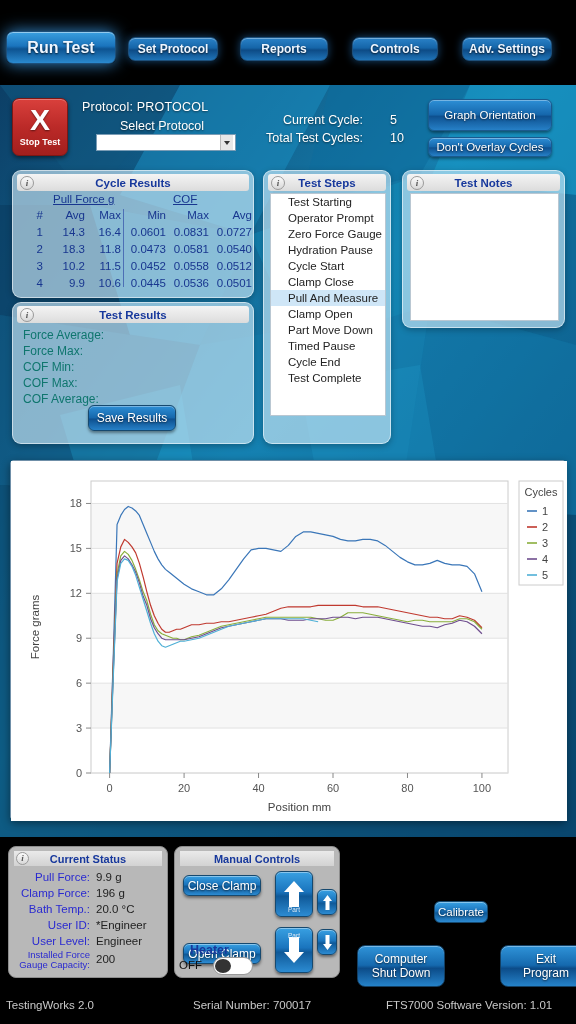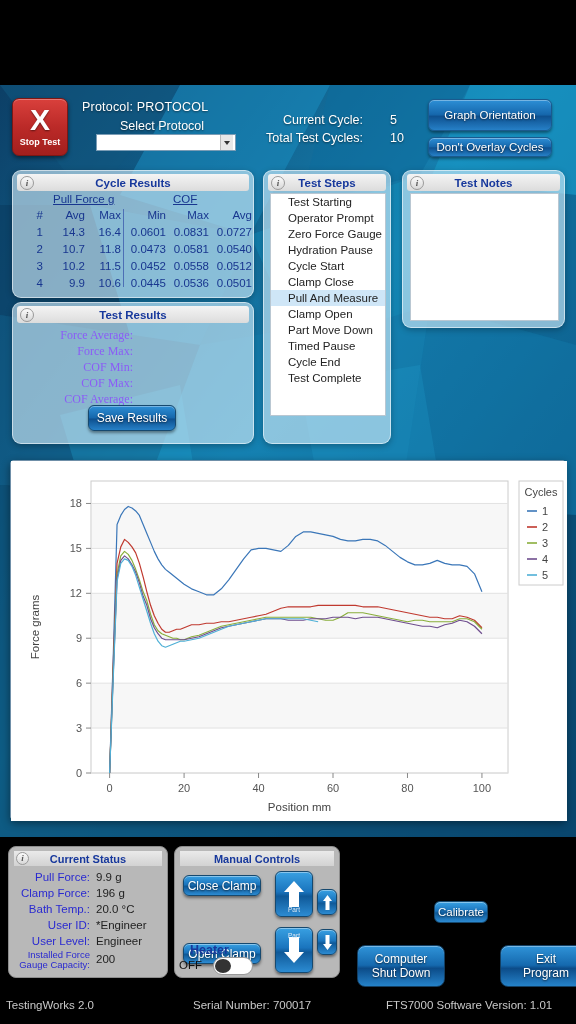--- a/index.html
+++ b/index.html
@@ -142,21 +142,21 @@
   .cr-c { position:absolute; text-align:right; }
   .c0 { left:16px; width:14px; }
   .c1 { left:38px; width:34px; }
   .c2 { left:76px; width:32px; }
   .c3 { left:113px; width:40px; }
   .c4 { left:156px; width:40px; }
   .c5 { left:199px; width:40px; }
 
   
   #test-results { left:12px; top:302px; width:242px; height:142px; }
-  .tr-line { position:absolute; color:#8b5cf6; font-size:12px; text-align:right; width:110px; left:10px;font-family:Liberation Serif, serif; }
+  .tr-line { position:absolute; color:#0f766e; font-size:12px; text-align:left; width:110px; left:10px; }
   .save-btn {
     position:absolute; left:88px; top:405px; width:88px; height:26px;
     border-radius:6px; color:#fff; font-size:12px;
     display:flex; align-items:center; justify-content:center;
     background:linear-gradient(to bottom,#2d8fd6 0%,#1668ad 48%,#0e5190 55%,#2680c7 100%);
     border:1px solid #16496f;
     box-shadow: inset 0 1px 0 rgba(255,255,255,.35), 0 2px 3px rgba(0,0,0,.4);
     text-shadow:0 1px 2px rgba(0,0,0,.6); cursor:pointer; z-index:5;
   }
 
@@ -267,20 +267,27 @@
   .footer-txt { position:absolute; color:#c9c9c9; font-size:11.5px; }
   #footer-app { left:6px; top:999px; }
   #footer-serial { left:193px; top:999px; }
   #footer-version { left:386px; top:999px; }
 </style>
 </head>
 <body>
 
 <div id="app">
 
+  <div class="topnav">
+    <div class="navbtn active">Run Test</div>
+    <div class="navbtn nav2">Set Protocol</div>
+    <div class="navbtn nav3">Reports</div>
+    <div class="navbtn nav4">Controls</div>
+    <div class="navbtn nav5">Adv. Settings</div>
+  </div>
 
   <div class="body-wrap">
     <svg width="576" height="752" style="position:absolute;left:0;top:0;">
       <defs>
         <linearGradient id="bgg" x1="0" y1="0" x2="1" y2="1">
           <stop offset="0%" stop-color="#0c3f66"></stop>
           <stop offset="45%" stop-color="#1680b0"></stop>
           <stop offset="100%" stop-color="#0a4d7a"></stop>
         </linearGradient>
       </defs>
@@ -341,21 +348,21 @@
       <div class="cr-row" style="top:33px;">
         <span class="cr-c c0">1</span>
         <span class="cr-c c1">14.3</span>
         <span class="cr-c c2">16.4</span>
         <span class="cr-c c3">0.0601</span>
         <span class="cr-c c4">0.0831</span>
         <span class="cr-c c5">0.0727</span>
       </div>
       <div class="cr-row" style="top:50px;">
         <span class="cr-c c0">2</span>
-        <span class="cr-c c1">10.7</span>
+        <span class="cr-c c1">18.3</span>
         <span class="cr-c c2">11.8</span>
         <span class="cr-c c3">0.0473</span>
         <span class="cr-c c4">0.0581</span>
         <span class="cr-c c5">0.0540</span>
       </div>
       <div class="cr-row" style="top:67px;">
         <span class="cr-c c0">3</span>
         <span class="cr-c c1">10.2</span>
         <span class="cr-c c2">11.5</span>
         <span class="cr-c c3">0.0452</span>

